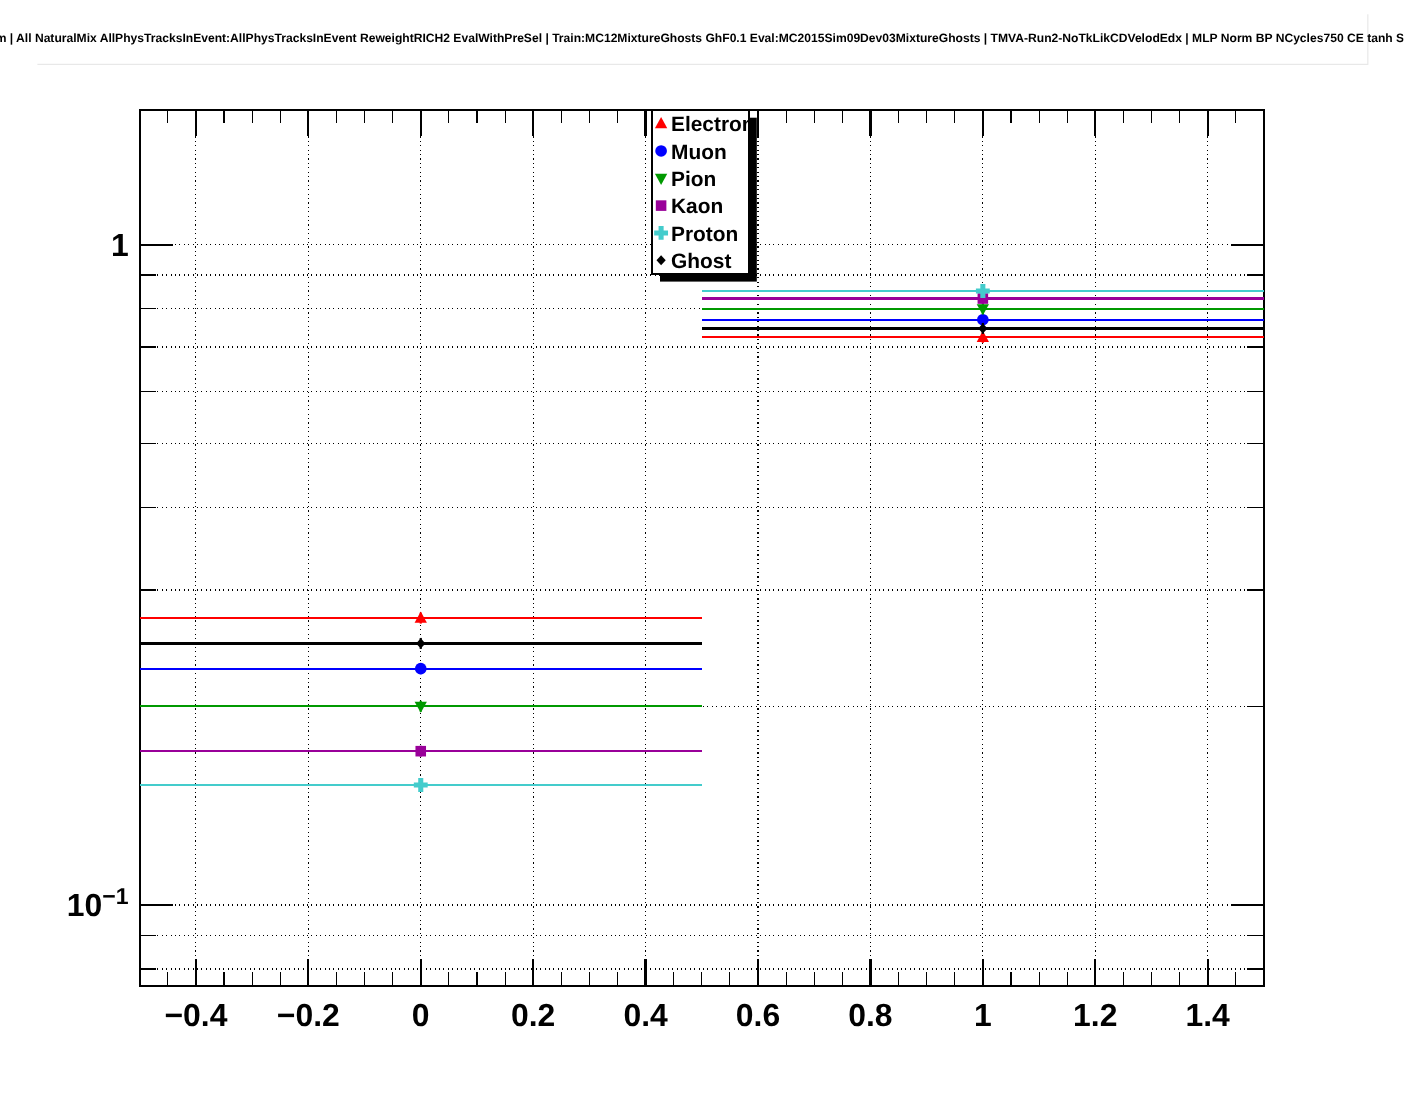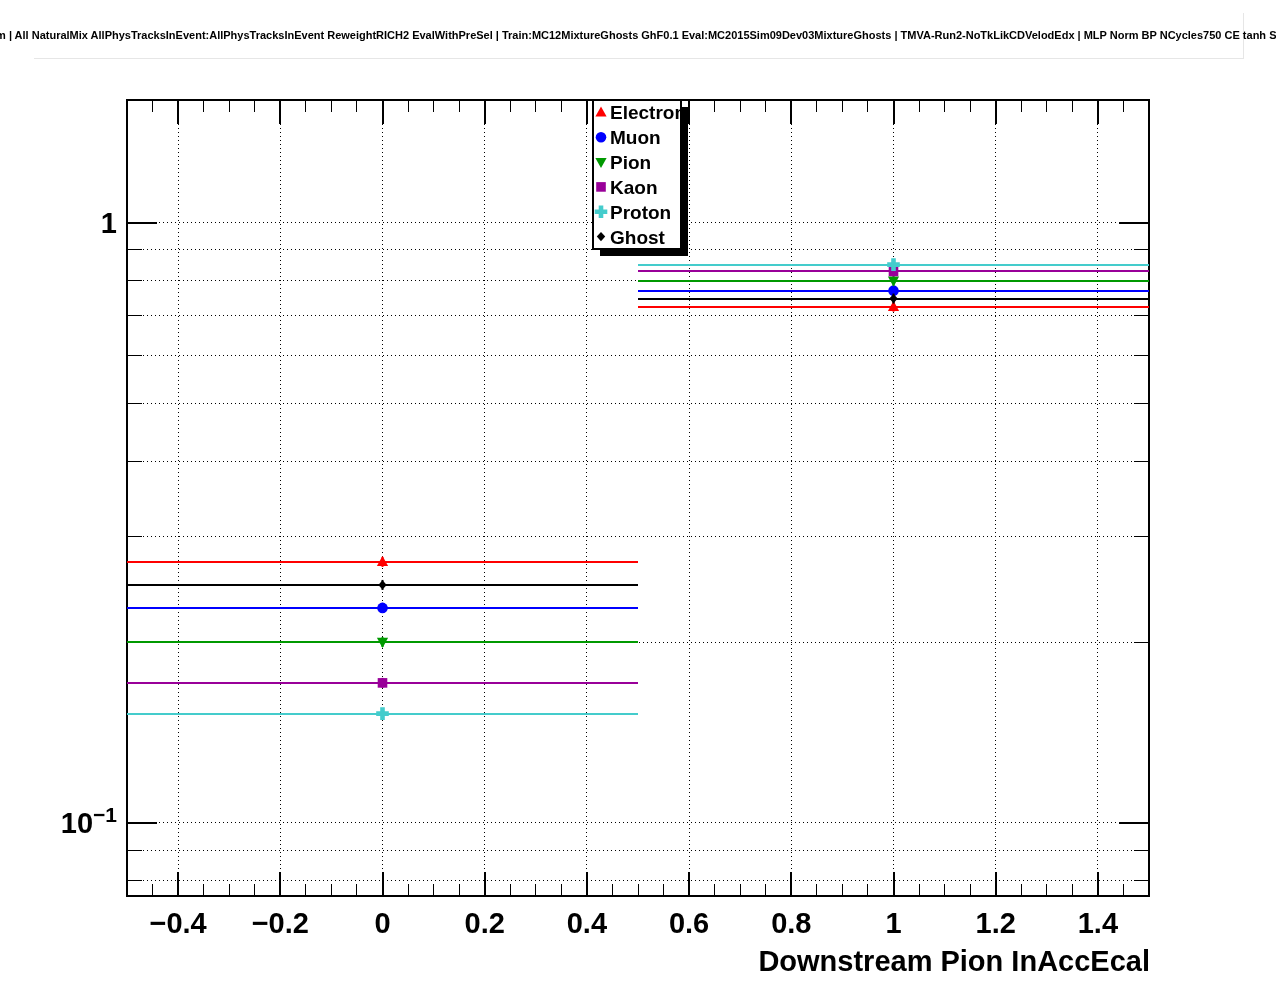--- a/index.html
+++ b/index.html
@@ -237,14 +237,13 @@
         <g>
           <path d="M 598.7 205.45 H 603.3 V 209.45 H 607.3 V 214.05 H 603.3 V 218.05 H 598.7 V 214.05 H 594.7 V 209.45 H 598.7 Z" fill="#44cccc"></path>
           <text x="610" y="218.75" font-family="&quot;Liberation Sans&quot;,sans-serif" font-size="19" font-weight="bold" fill="#000">Proton</text>
         </g>
         <g>
           <polygon points="601,231.98333333333335 605.2,236.58333333333334 601,241.18333333333334 596.8,236.58333333333334" fill="#000000"></polygon>
           <text x="610" y="243.58333333333334" font-family="&quot;Liberation Sans&quot;,sans-serif" font-size="19" font-weight="bold" fill="#000">Ghost</text>
         </g>
       </g>
     </svg>
-  <div class="x-title">Downstream Pion InAccEcal</div>
 </div>
 
 </body></html>

